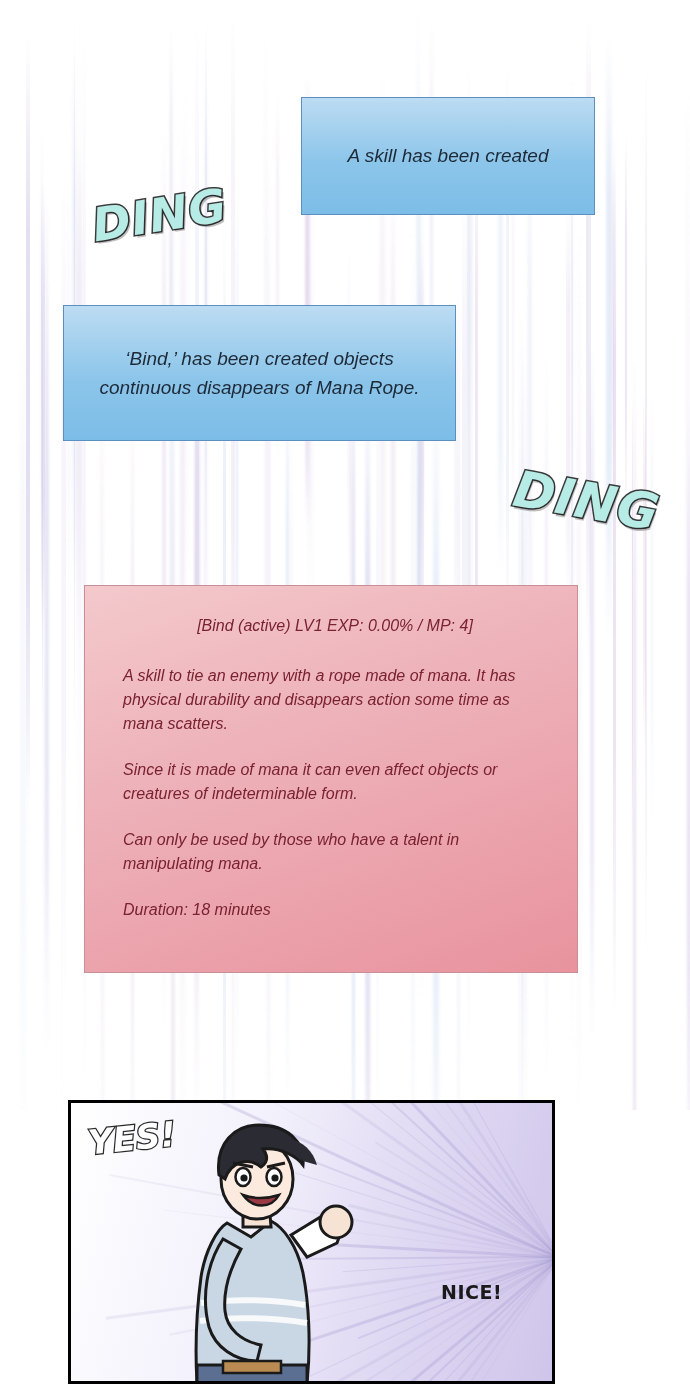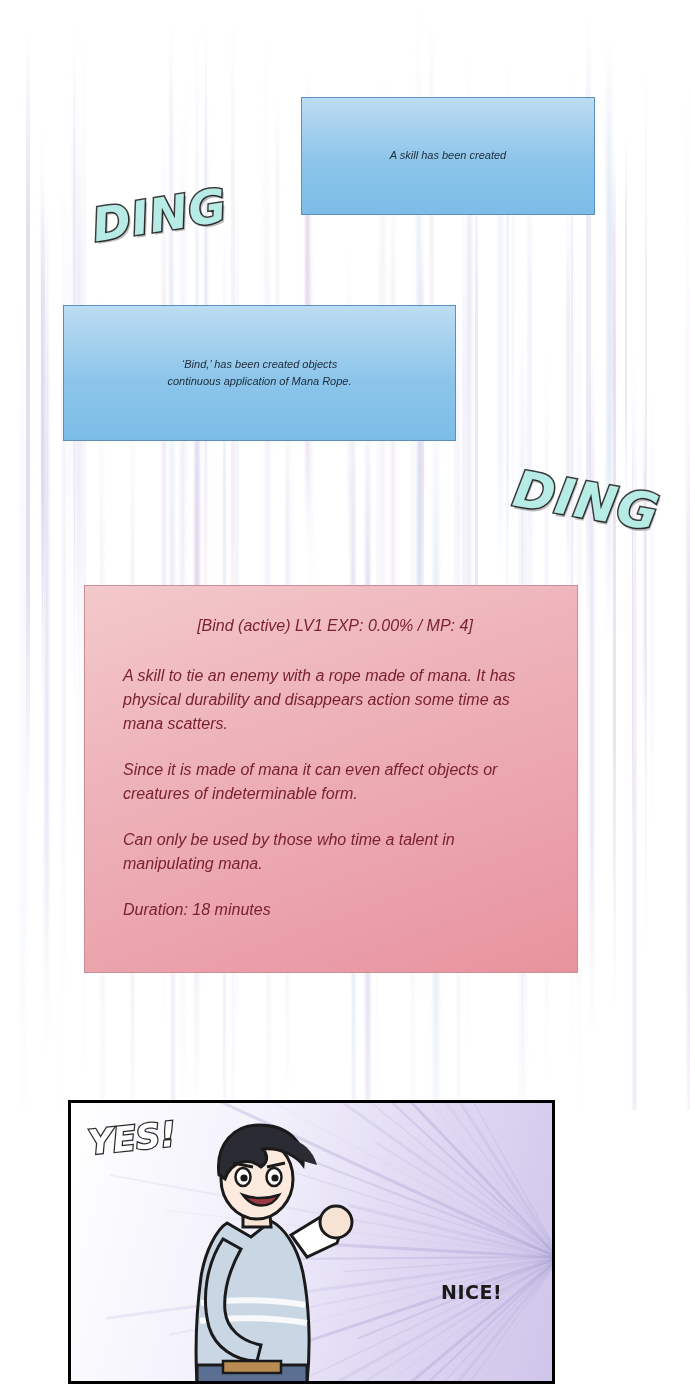--- a/index.html
+++ b/index.html
@@ -36,21 +36,21 @@
   }
 
   
   .sysbox {
     position: absolute;
     box-sizing: border-box;
     border: 1px solid #5a8fc0;
     background: linear-gradient(180deg, #bcdcf2 0%, #8cc5ea 55%, #7cbde7 100%);
     color: #1d2a38;
     font-style: italic;
-    font-size: 11px;
+    font-size: 19px;
     line-height: 1.55;
     text-align: center;
     padding: 16px 18px;
   }
   #sys-box-1 {
     left: 301px; top: 97px;
     width: 294px; height: 118px;
     display: flex; align-items: center; justify-content: center;
   }
   #sys-box-2 {
@@ -264,31 +264,31 @@
     <div>
       <p>A skill has been created</p>
     </div>
   </div>
 
   <div class="ding" id="ding-1">DING</div>
 
   <div class="sysbox" id="sys-box-2">
     <div>
       <p>‘Bind,’ has been created objects</p>
-      <p>continuous application of Mana Rope.</p>
+      <p>continuous disappears of Mana Rope.</p>
     </div>
   </div>
 
   <div class="ding" id="ding-2">DING</div>
 
   <div id="skill-box">
     <p id="skill-title">[Bind (active) LV1 EXP: 0.00% / MP: 4]</p>
     <p class="para">A skill to tie an enemy with a rope made of mana. It has physical durability and disappears action some time as mana scatters.</p>
     <p class="para">Since it is made of mana it can even affect objects or creatures of indeterminable form.</p>
-    <p class="para">Can only be used by those who time a talent in manipulating mana.</p>
+    <p class="para">Can only be used by those who have a talent in manipulating mana.</p>
     <p class="last">Duration: 18 minutes</p>
   </div>
 
   <div id="panel">
     <div class="radial-lines" id="radial-lines">
         <div class="rl" style="top: 150px; width: 220px; transform: rotate(-58deg); opacity: 0.12; height: 1px;"></div>
         <div class="rl" style="top: 150.2px; width: 280px; transform: rotate(-54.4deg); opacity: 0.19; height: 2px;"></div>
         <div class="rl" style="top: 150.4px; width: 340px; transform: rotate(-50.8deg); opacity: 0.26; height: 3px;"></div>
         <div class="rl" style="top: 150.6px; width: 400px; transform: rotate(-47.2deg); opacity: 0.33; height: 1px;"></div>
         <div class="rl" style="top: 150.8px; width: 460px; transform: rotate(-43.6deg); opacity: 0.4; height: 2px;"></div>

